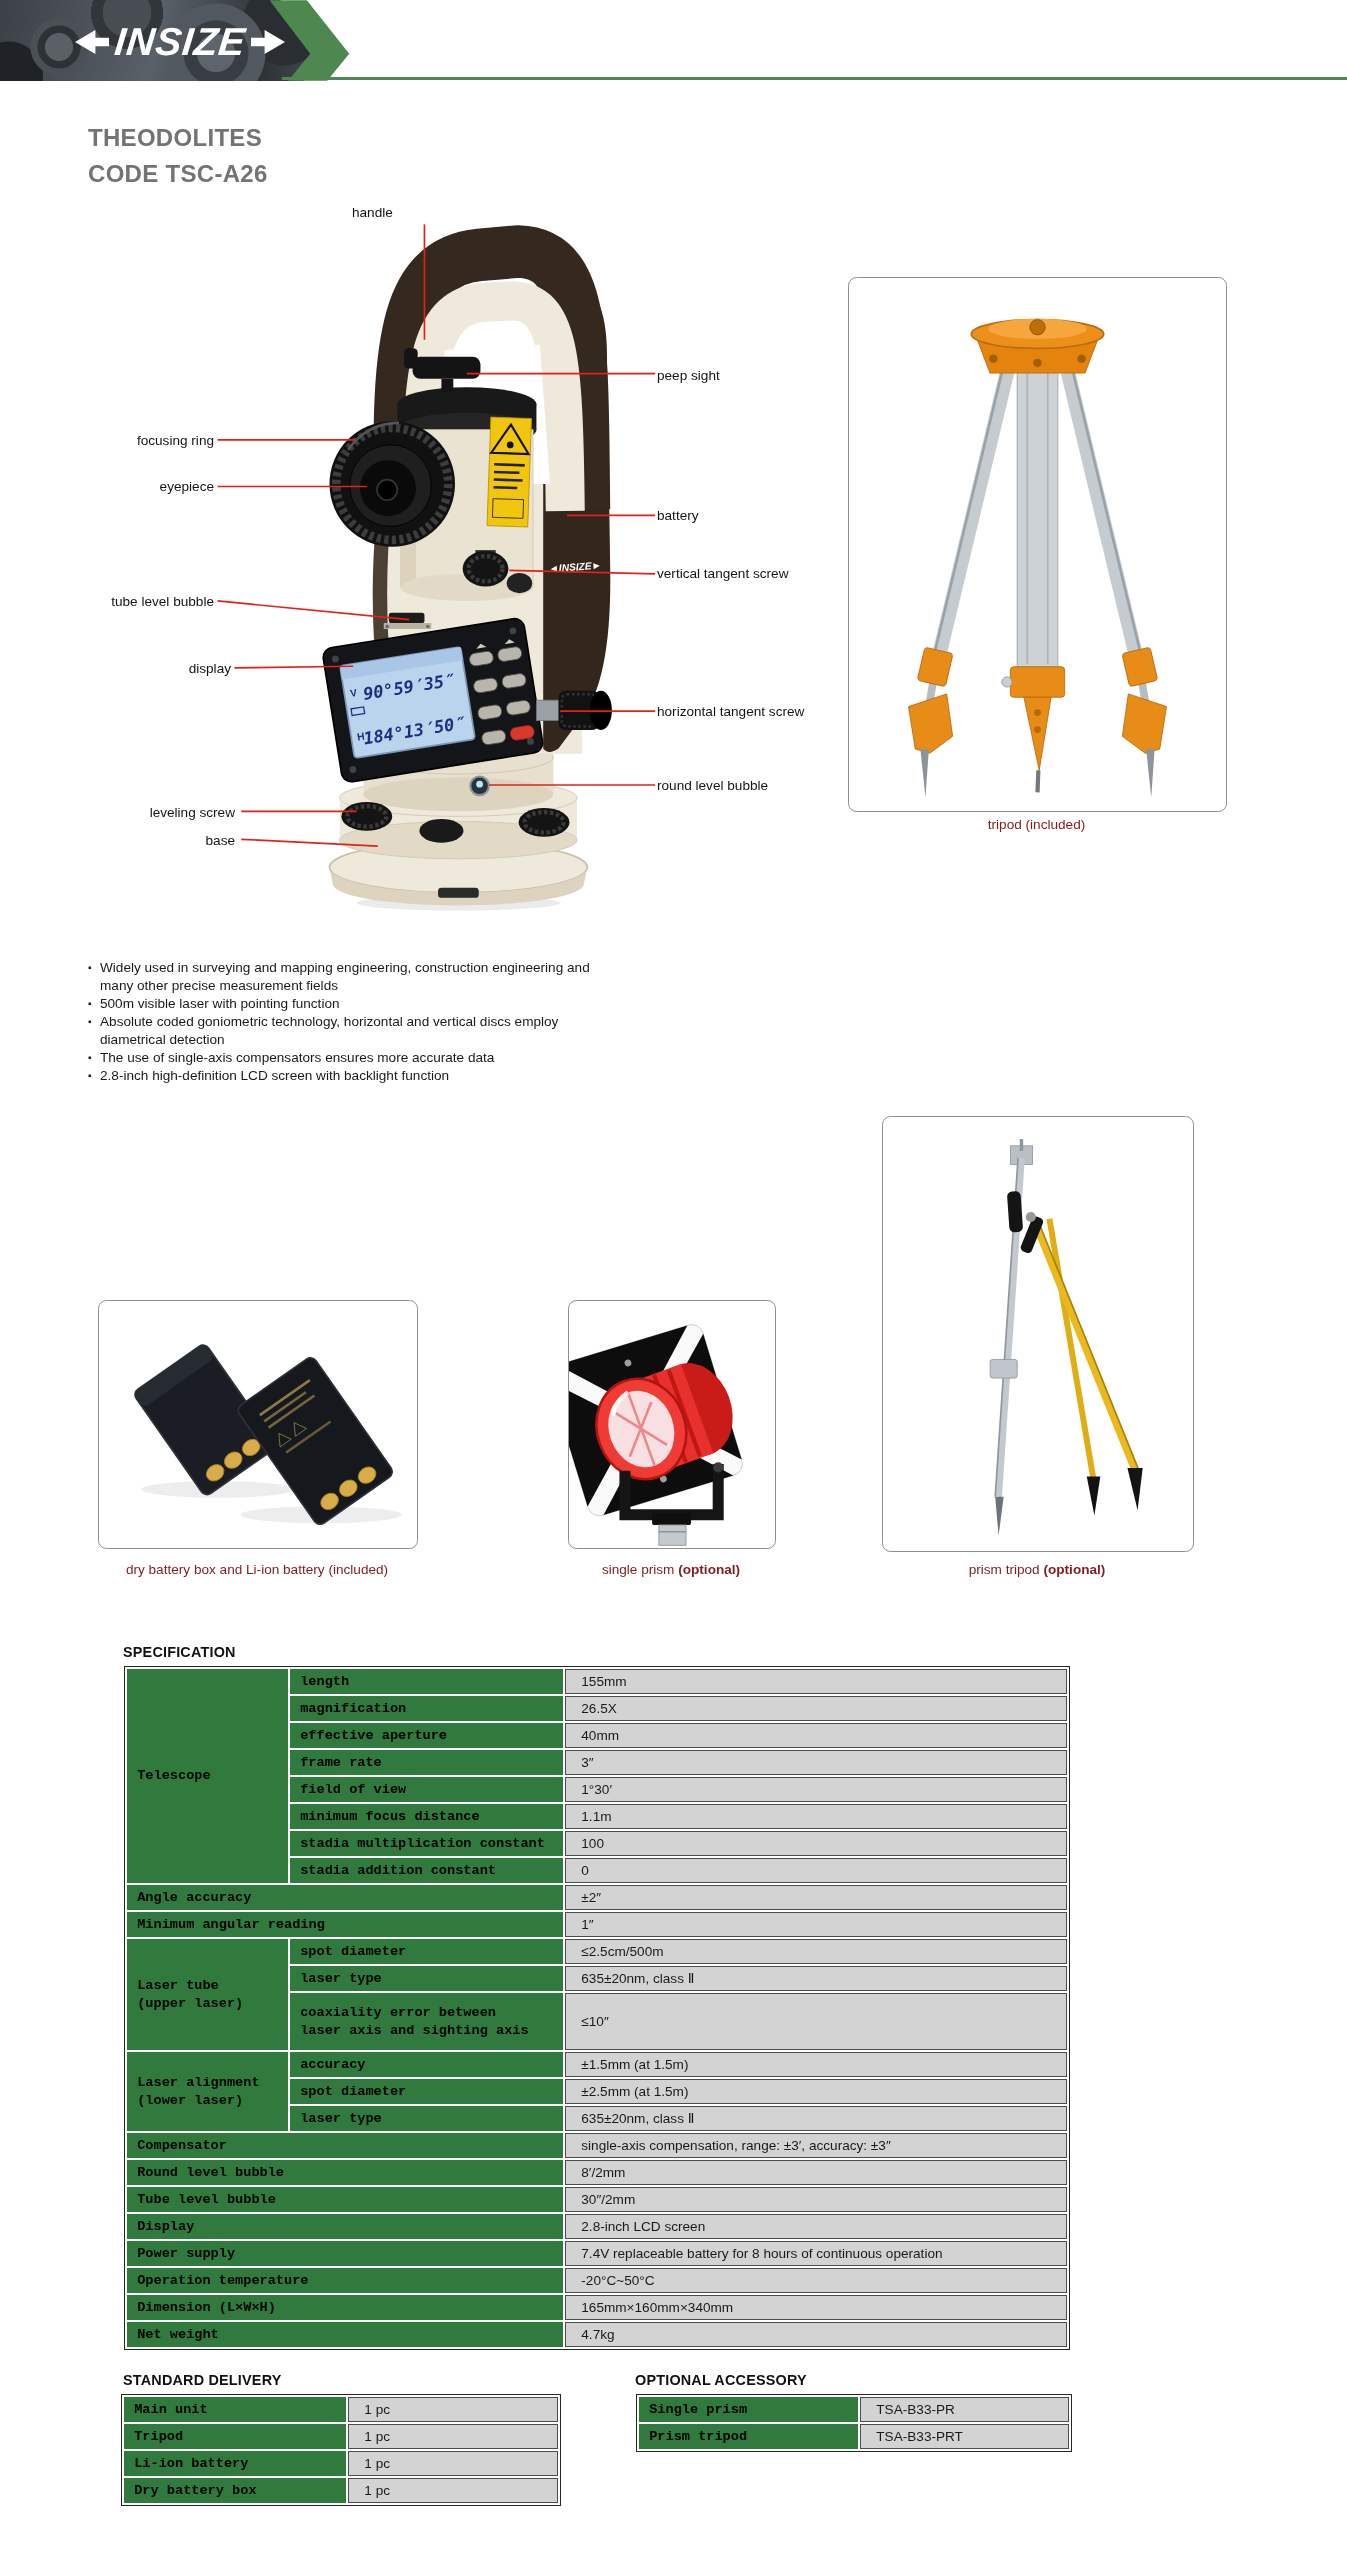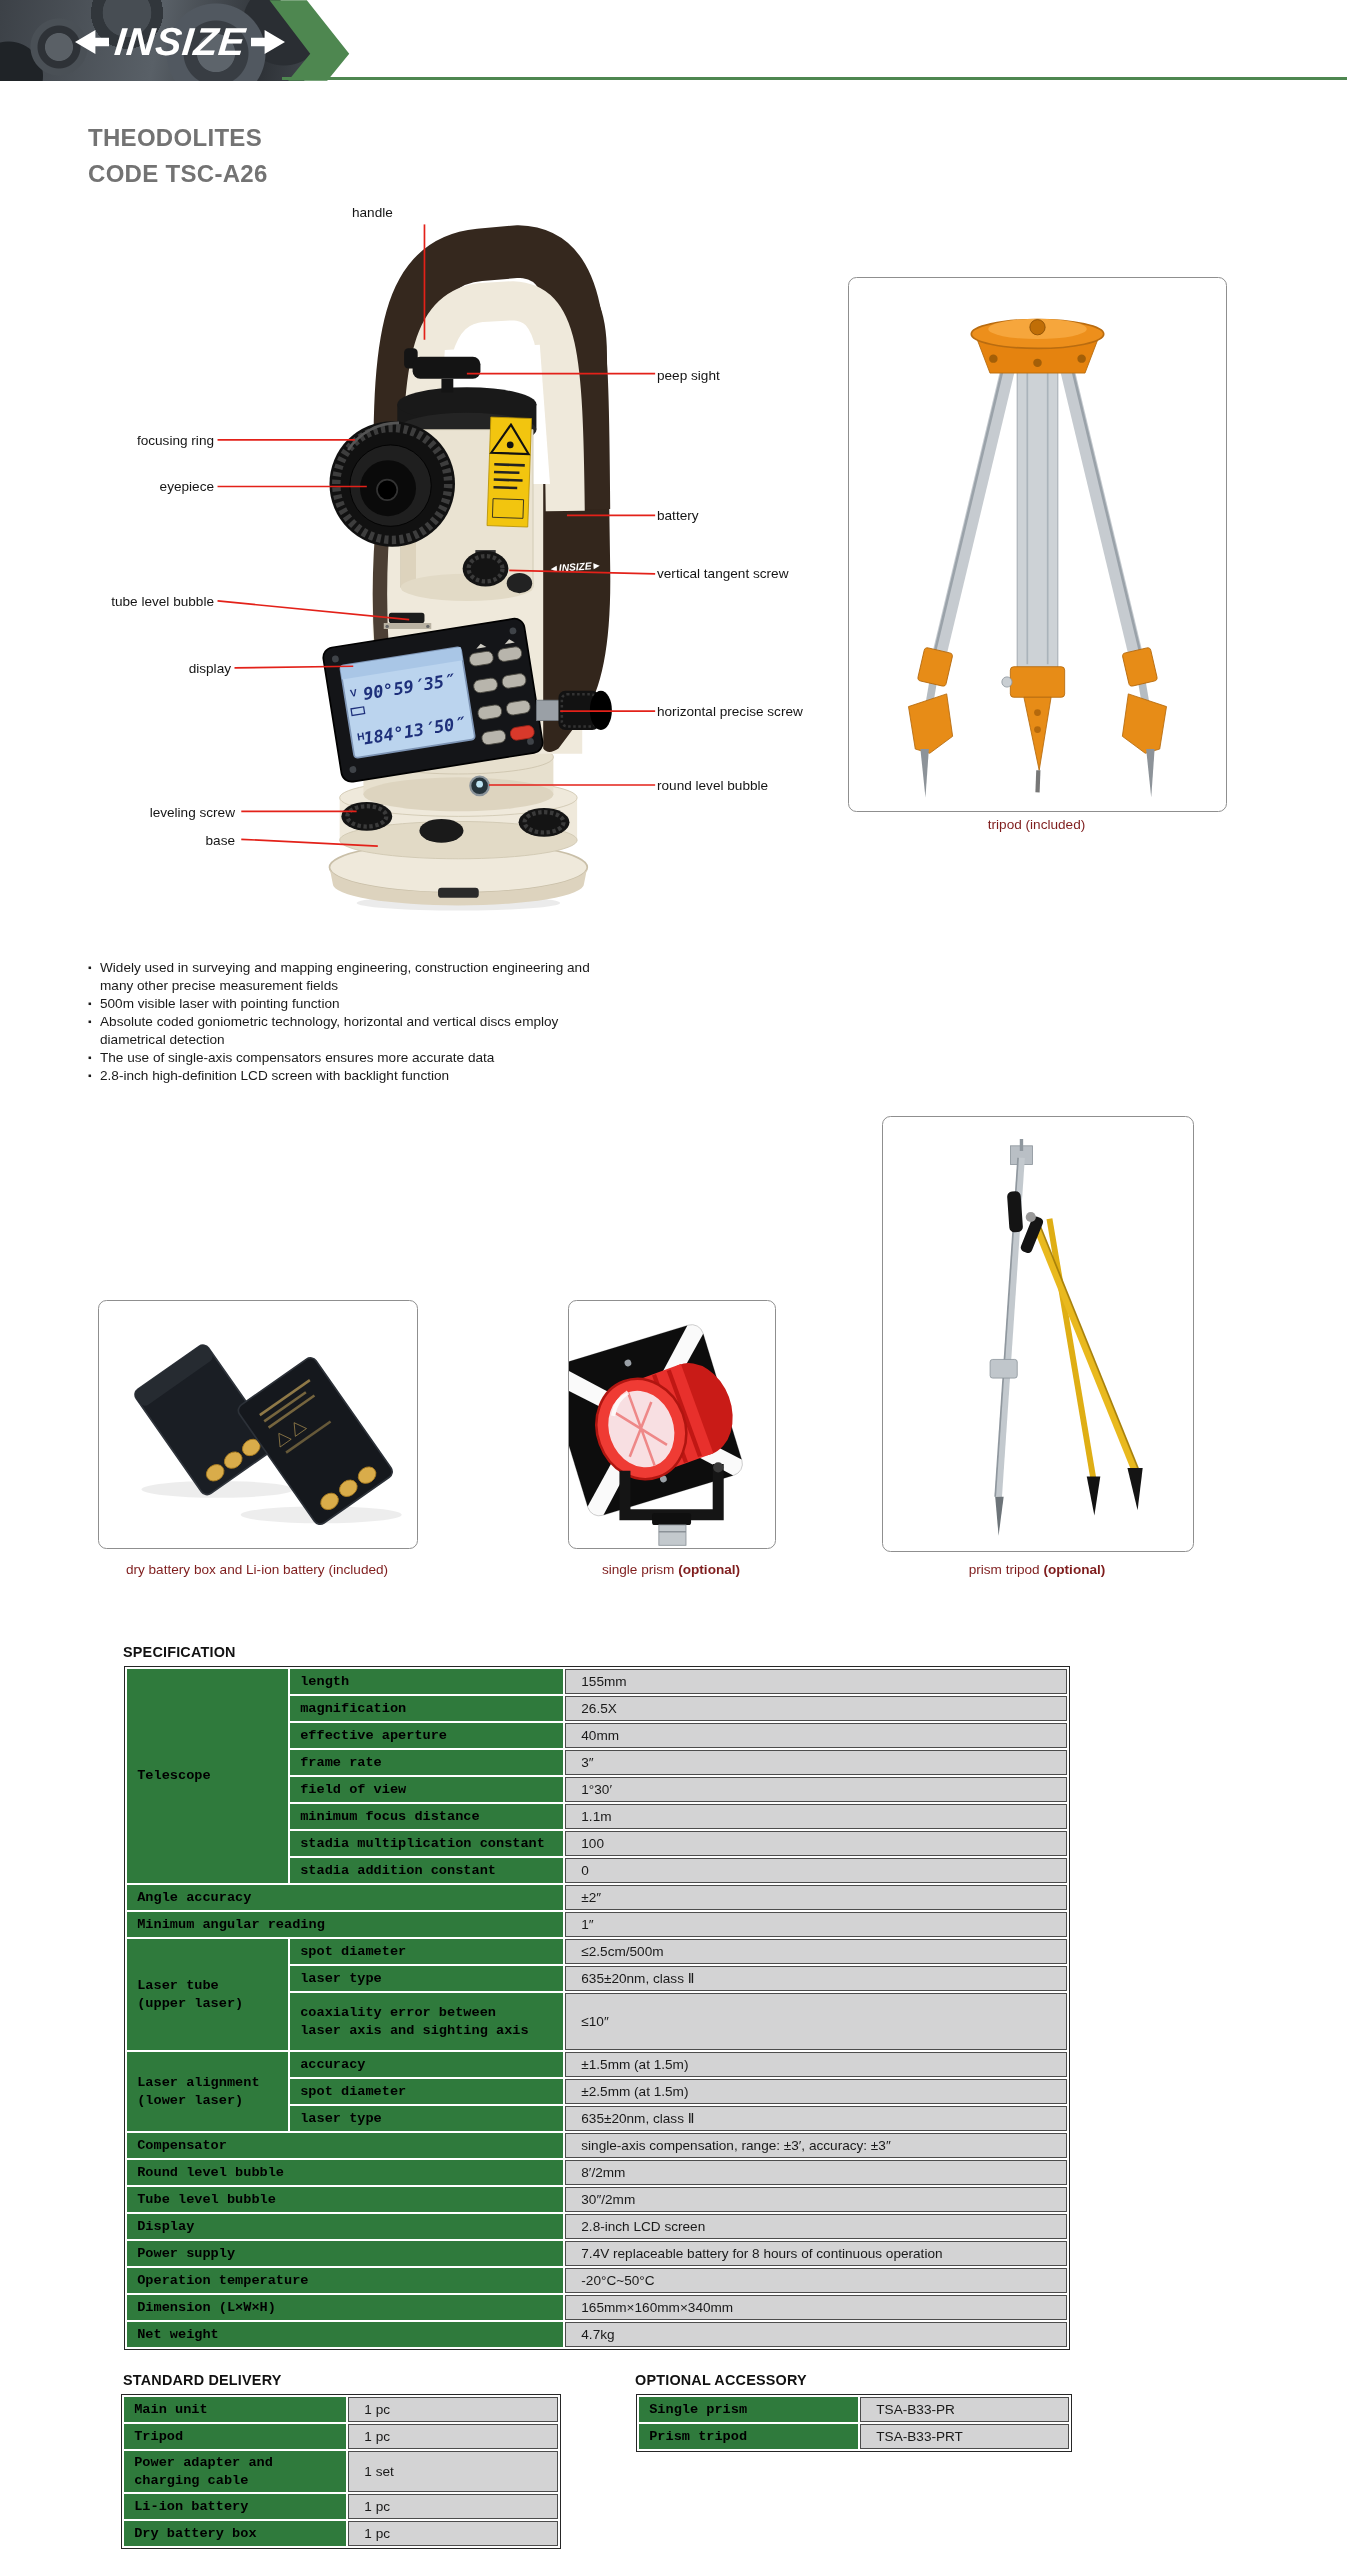--- a/index.html
+++ b/index.html
@@ -230,21 +230,21 @@
   </svg>
 
   <div class="callout c" style="left:352px;top:204px;width:144px;">handle</div>
   <div class="callout" style="left:657px;top:367px;">peep sight</div>
   <div class="callout r" style="left:51px;top:432px;width:163px;">focusing ring</div>
   <div class="callout r" style="left:51px;top:478px;width:163px;">eyepiece</div>
   <div class="callout" style="left:657px;top:507px;">battery</div>
   <div class="callout" style="left:657px;top:565px;">vertical tangent screw</div>
   <div class="callout r" style="left:34px;top:593px;width:180px;">tube level bubble</div>
   <div class="callout r" style="left:68px;top:660px;width:163px;">display</div>
-  <div class="callout" style="left:657px;top:703px;">horizontal precise screw</div>
+  <div class="callout" style="left:657px;top:703px;">horizontal tangent screw</div>
   <div class="callout" style="left:657px;top:777px;">round level bubble</div>
   <div class="callout r" style="left:72px;top:804px;width:163px;">leveling screw</div>
   <div class="callout r" style="left:72px;top:832px;width:163px;">base</div>
 
   <div class="imgbox" style="left:848px;top:277px;width:377px;height:533px;">
     <svg width="377" height="533" viewBox="0 0 444 628">
       <g>
         <line x1="190" y1="95" x2="100" y2="470" stroke="#C6CBD0" stroke-width="17"></line>
         <line x1="184" y1="95" x2="94" y2="470" stroke="#9AA2A9" stroke-width="3"></line>
         <line x1="100" y1="470" x2="88" y2="540" stroke="#B5BCC2" stroke-width="9"></line>
@@ -537,25 +537,20 @@
       <tbody>
           <tr>
             <td class="g">Main unit</td>
             <td class="v">1 pc</td>
           </tr>
           <tr>
             <td class="g">Tripod</td>
             <td class="v">1 pc</td>
           </tr>
           <tr>
-            <td class="g">Power adapter and
-charging cable</td>
-            <td class="v">1 set</td>
-          </tr>
-          <tr>
             <td class="g">Li-ion battery</td>
             <td class="v">1 pc</td>
           </tr>
           <tr>
             <td class="g">Dry battery box</td>
             <td class="v">1 pc</td>
           </tr>
         </tbody>
     </table>
   </div>

